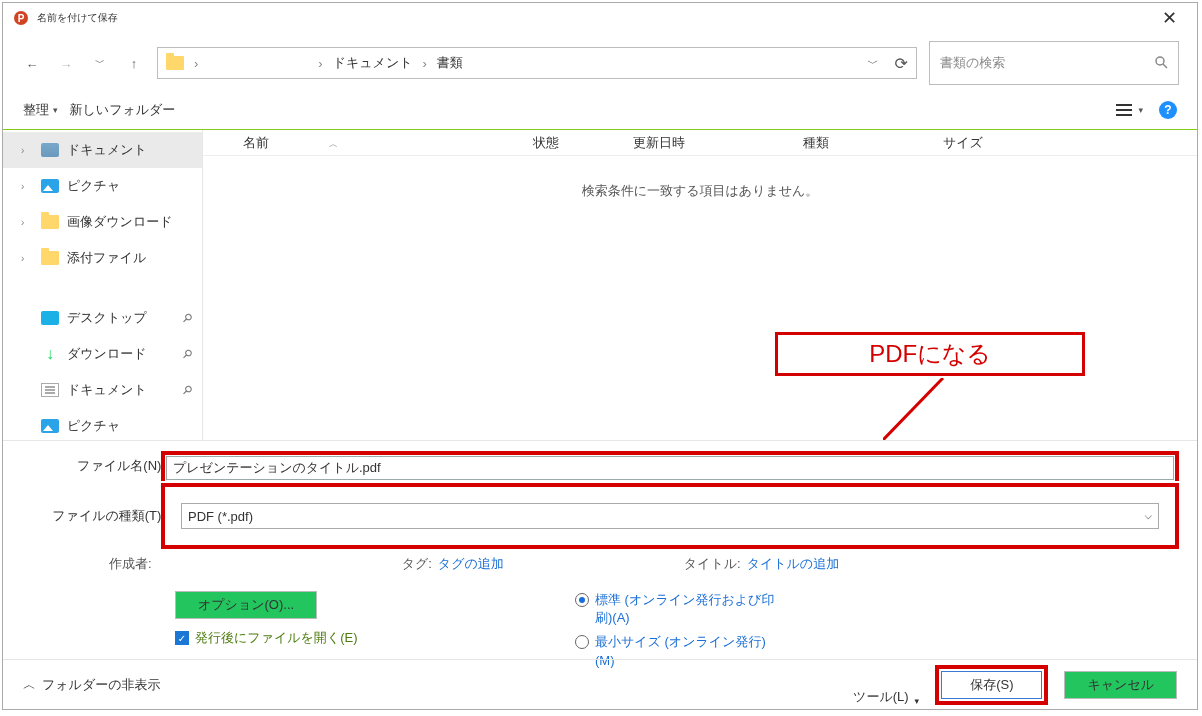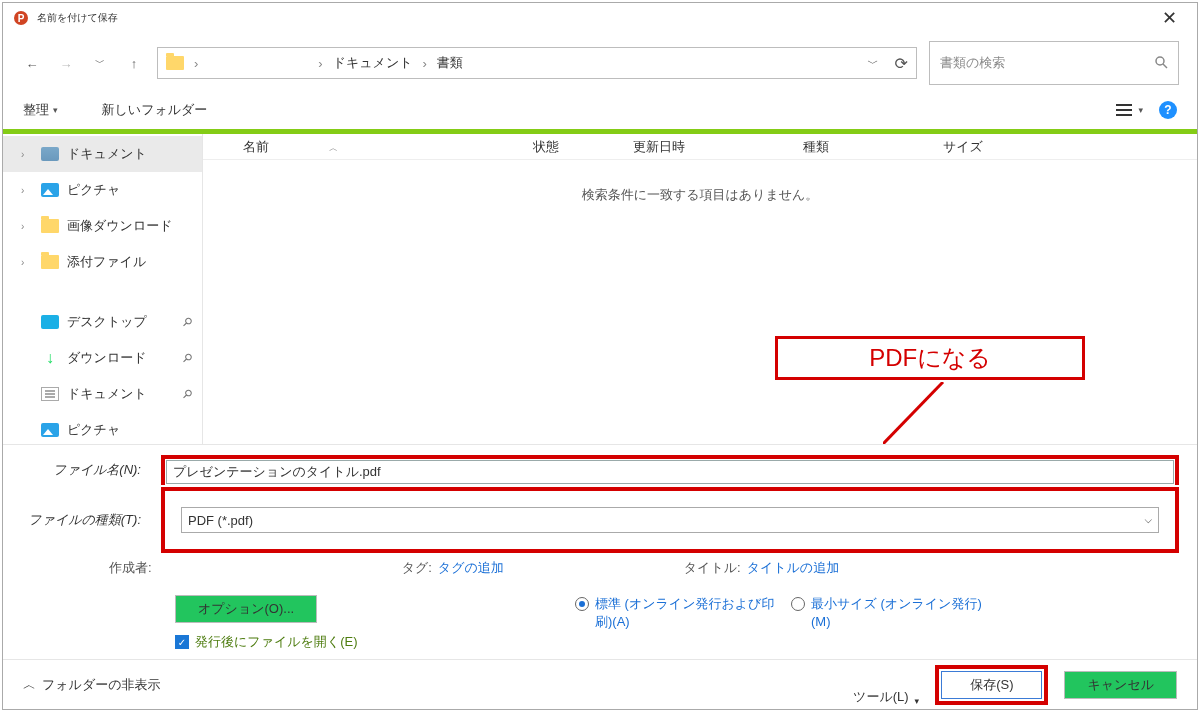--- a/index.html
+++ b/index.html
@@ -18,21 +18,21 @@
   .address { flex: 1; display: flex; align-items: center; border: 1px solid #bdbdbd; height: 32px; padding: 0 8px; }
   .folder-icon { width:18px; height:14px; background:#ffd76a; border-radius:1px; margin-right:10px; position:relative; }
   .folder-icon::before{content:"";position:absolute;top:-3px;left:0;width:8px;height:3px;background:#ffd76a;border-radius:1px 1px 0 0;}
   .crumbs { display:flex; align-items:center; gap:10px; flex:1;}
   .crumb-sep { color:#888; }
   .addr-right { display:flex; align-items:center; gap:16px; color:#555; }
   .search { width:250px; border:1px solid #bdbdbd; height:44px; display:flex; align-items:center; padding:0 10px; color:#888; }
   .search-icon { margin-left:auto; }
 
   
-  .toolbar { display:flex; align-items:center; padding: 8px 20px 10px 20px; gap:44px; border-bottom:5px solid #84cc16;}
+  .toolbar { display:flex; align-items:center; padding: 8px 20px 10px 20px; gap:12px; border-bottom:1px solid #84cc16;}
   .toolbar .btn { display:flex; align-items:center; gap:4px; }
   .toolbar .tri { font-size:9px; color:#555; }
   .toolbar .right { margin-left:auto; display:flex; align-items:center; gap:16px; }
   .view-icon { display:flex; align-items:center; gap:6px; }
   .help-icon { width:18px; height:18px; border-radius:50%; background:#1e90ff; color:#fff; display:flex; align-items:center; justify-content:center; font-size:12px; font-weight:bold;}
 
   
   .content { display:flex; height: 310px; }
   .sidebar { width: 200px; border-right:1px solid #e6e6e6; overflow:hidden; padding-top:2px;}
   .tree-item { display:flex; align-items:center; height:36px; padding-left:18px; gap:8px; }
@@ -62,37 +62,37 @@
   .col.size { width:80px; }
   .empty-msg { text-align:center; color:#555; margin-top:26px; }
 
   
   .callout-box { position:absolute; left:572px; top:202px; width:310px; height:44px; border:3px solid #d40000; display:flex; align-items:center; justify-content:center; font-size:24px; color:#d40000; }
   .callout-line { position:absolute; left:680px; top:248px; width:80px; height:62px; }
 
   
   .lower { border-top:1px solid #e6e6e6; padding:10px 22px 0 22px; }
   .field-row { display:flex; align-items:center; margin-bottom:6px; }
-  .field-label { width:140px; text-align:right; padding-right:24px;font-style:italic; }
+  .field-label { width:140px; text-align:right; padding-right:0; }
   .text-input { flex:1; height:24px; border:1px solid #9aa; padding:0 6px; background:#fff; display:flex; align-items:center;}
   .combo { flex:1; height:26px; border:1px solid #aaa; padding:0 6px; display:flex; align-items:center; position:relative;}
   .combo .chev { margin-left:auto; font-size:10px; color:#555; }
   .hl-filename { border:4px solid #d40000; border-bottom:none; padding:1px; margin-left:-4px; margin-right:-4px;}
   .hl-filetype-wrap { position:relative; }
   .hl-filetype { border:4px solid #d40000; padding:16px; margin:-4px; }
   .meta-row { display:flex; align-items:flex-start; margin-top:10px; gap:10px;}
   .meta-col { display:flex; gap:6px; }
   .meta-label { color:#555; }
   .meta-link { color:#1a6fd6; }
   .options { display:flex; margin-top:18px; gap:140px; align-items:flex-start;}
   .options .left { width:260px; }
   .btn-std { border:1px solid #bbb; background:#22c55e; height:28px; padding:0 22px; display:inline-flex; align-items:center; justify-content:center;}
   .chk { display:flex; align-items:center; gap:6px; margin-top:10px; }
   .chkbox { width:14px; height:14px; background:#1a77d6; color:#fff; font-size:10px; display:flex; align-items:center; justify-content:center;}
-  .radio-group { display:flex; flex-direction:row; gap:6px; }
+  .radio-group { display:flex; flex-direction:column; gap:6px; }
   .radio-row { display:flex; align-items:flex-start; gap:6px; }
   .radio { width:14px; height:14px; border:1px solid #666; border-radius:50%; flex-shrink:0; margin-top:2px; position:relative;}
   .radio.on::after{content:"";position:absolute;inset:3px;background:#1a6fd6;border-radius:50%;}
   .radio-label { color:#1a6fd6; max-width:190px; line-height:1.4;}
 
   
   .footer { position:absolute; bottom:0; left:0; right:0; height:50px; border-top:1px solid #e6e6e6; display:flex; align-items:center; padding:0 20px; gap:16px;}
   .footer .fold { display:flex; align-items:center; gap:6px; }
   .footer .spacer { flex:1; }
   .footer .tools { display:flex; align-items:flex-end; gap:6px;margin-top:24px; }

